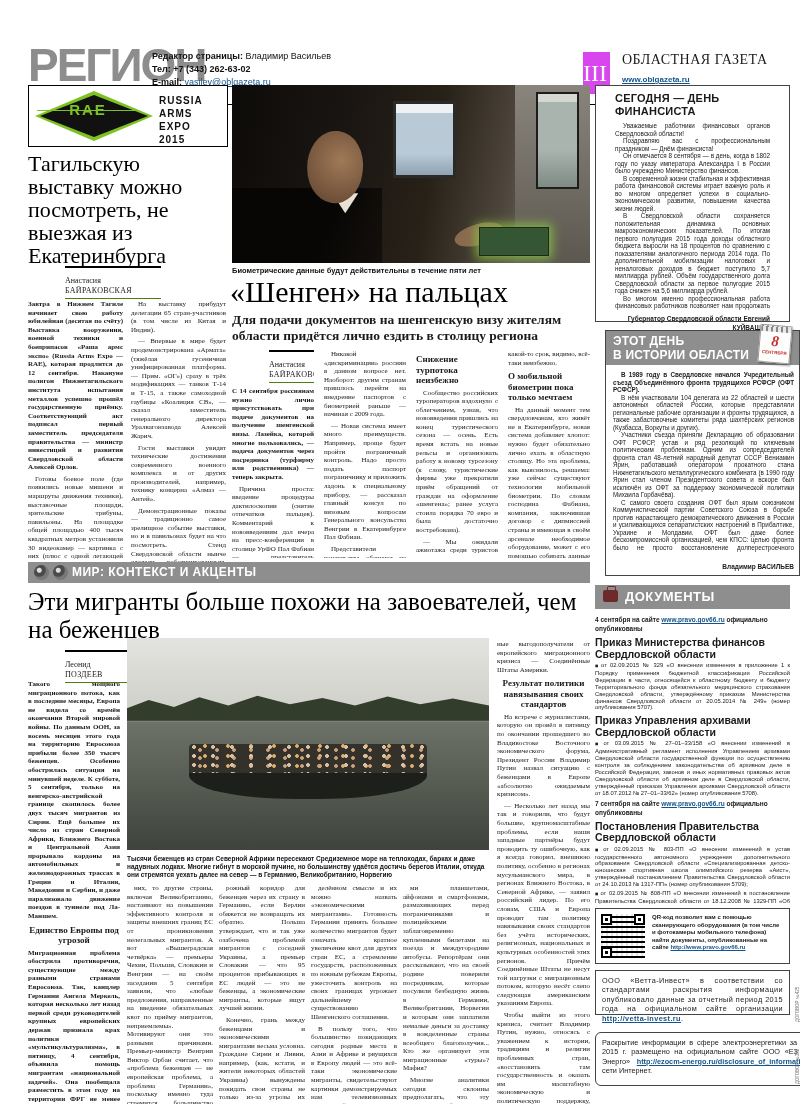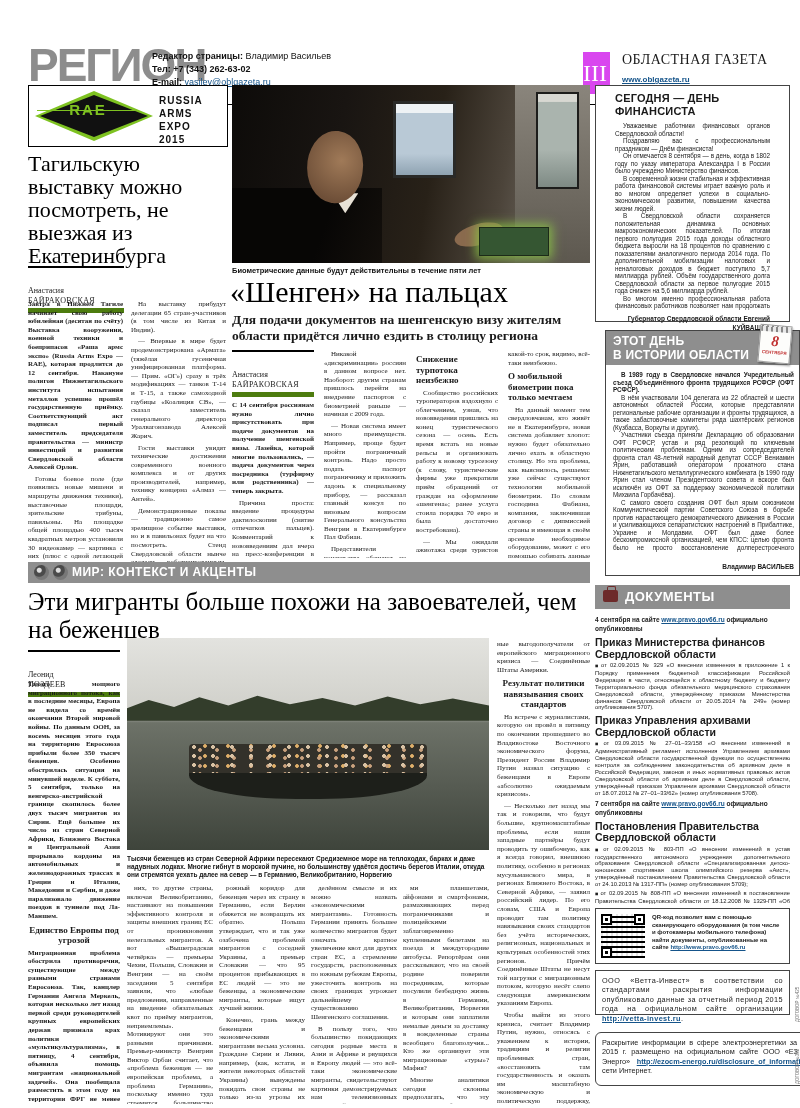--- a/index.html
+++ b/index.html
@@ -18,22 +18,22 @@
   #paper-block{left:622px;top:52px;width:168px;}
   #paper-name{font:400 14px/16px "Liberation Serif",serif;letter-spacing:.5px;}
   #paper-site{font:700 8px/11px "Liberation Sans",sans-serif;}
   #paper-date{font:700 7px/10px "Liberation Sans",sans-serif;color:#222;}
   #header-rule{left:28px;top:104px;width:762px;height:1px;background:#000;}
 
   
   .serifcol{font:400 7px/8.6px "Liberation Serif",serif;text-align:justify;overflow:hidden;}
   .serifcol p{margin:0 0 3px;text-indent:7px;}
   .lead p:first-child{font-weight:700;text-indent:0;}
-  .byline{border-top:2px solid #000;border-bottom:5px solid #4d7c0f;padding:18px 0 3px;
-     font:400 8px/9.5px "Liberation Serif",serif;}
+  .byline{border-top:2px solid #000;border-bottom:1px solid #4d7c0f;padding:8px 0 3px;
+     font:400 8px/9.5px "Liberation Serif",serif;margin-left:37px;}
   .byline .last{font-weight:400;letter-spacing:.3px;}
   .colsub{font:700 9px/10.5px "Liberation Serif",serif;margin:4px 0 3px;text-align:left;}
 
   
   #rae-box{left:28px;top:85px;width:198px;height:60px;border:1px solid #000;background:#fff;}
   #rae-diamond-outer{position:absolute;left:6px;top:5px;width:118px;height:50px;background:#7ec221;
      clip-path:polygon(0 50%,50% 0,100% 50%,50% 100%);}
   #rae-diamond-inner{position:absolute;left:5px;top:4px;width:108px;height:42px;background:#111;
      clip-path:polygon(0 50%,50% 0,100% 50%,50% 100%);}
   #rae-line{position:absolute;left:8px;top:24px;width:102px;height:1px;background:#7ec221;}

